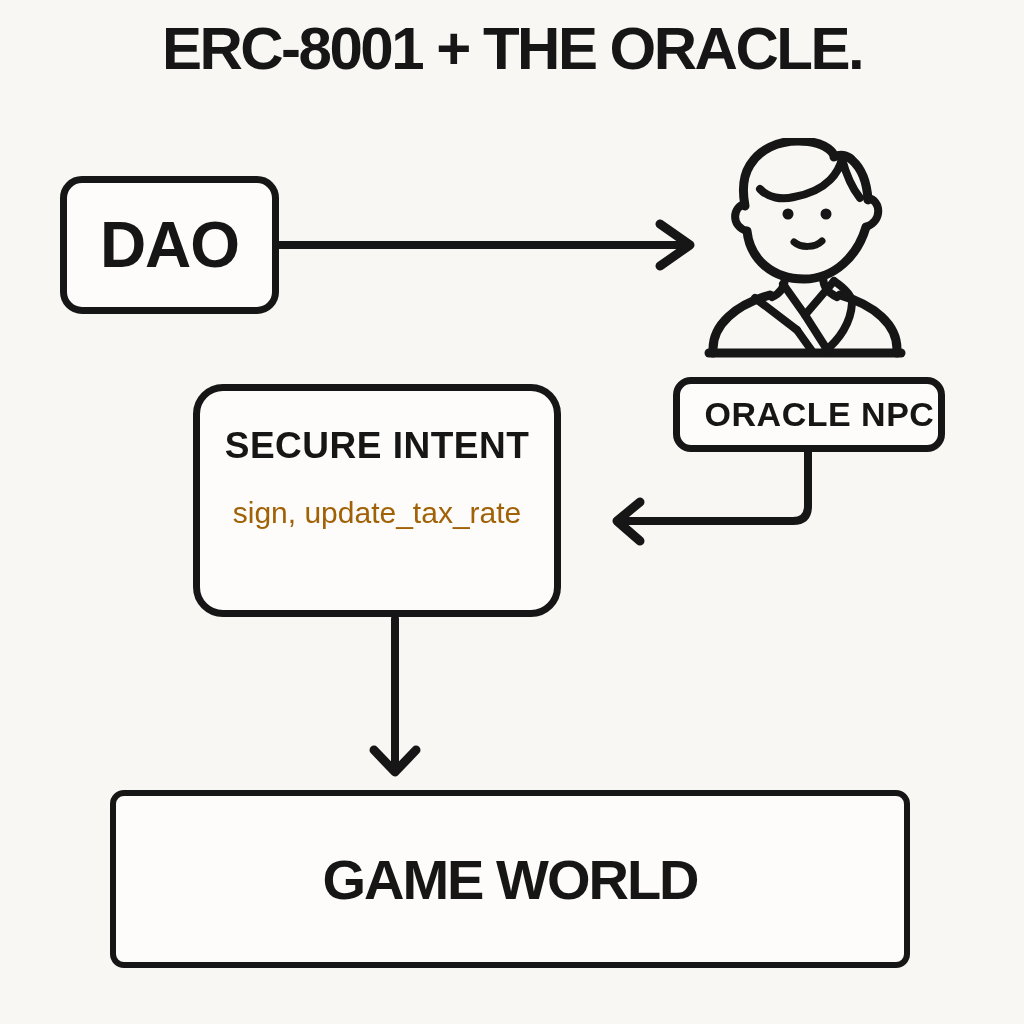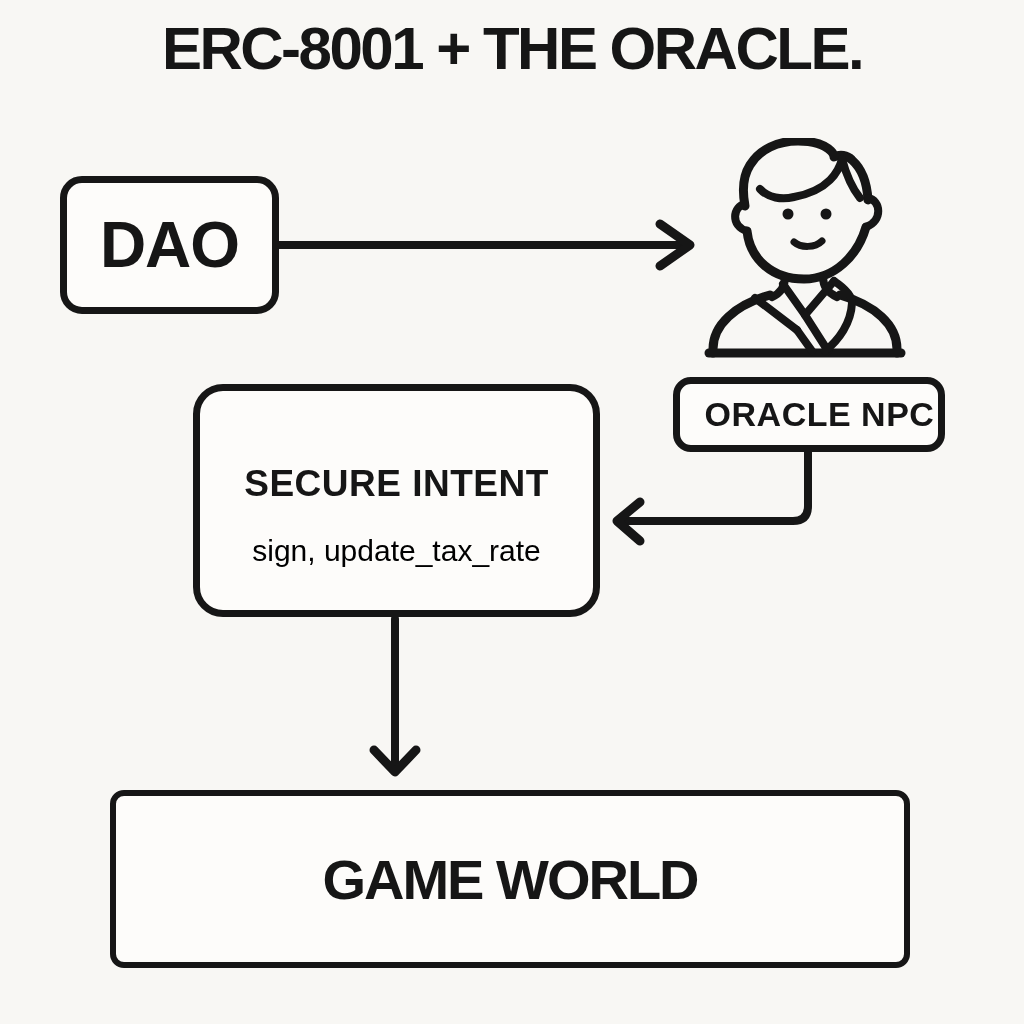--- a/index.html
+++ b/index.html
@@ -24,26 +24,26 @@
   .box{
     position:absolute;background:var(--box-fill);
     border:7px solid var(--ink);
     display:flex;align-items:center;justify-content:center;
   }
   .box-dao{left:60px;top:176px;width:219px;height:138px;border-radius:22px;}
   .box-dao .label{font-size:64px;font-weight:bold;letter-spacing:-1px;}
   .box-oracle{left:673px;top:377px;width:272px;height:75px;border-radius:18px;padding-left:21px;}
   .box-oracle .label{font-size:34px;font-weight:bold;letter-spacing:0.5px;}
   .box-intent{
-    left:193px;top:384px;width:407px;height:233px;border-radius:30px;
-    flex-direction:column;justify-content:center;padding-top:34px;
+    left:193px;top:384px;width:368px;height:233px;border-radius:30px;
+    flex-direction:column;justify-content:flex-start;padding-top:34px;
   }
   .intent-title{font-size:37px;font-weight:bold;letter-spacing:0.5px;}
   .intent-body{margin-top:24px;text-align:center;}
-  .intent-line{font-size:30px;font-weight:normal;line-height:43px;color:#000000;}
+  .intent-line{font-size:30px;font-weight:normal;line-height:43px;color:#a16207;}
   .box-game{left:110px;top:790px;width:800px;height:178px;border-radius:14px;border-width:6px;}
   .box-game .label{font-size:56px;font-weight:bold;letter-spacing:-2px;}
   .arrows,.person{position:absolute;left:0;top:0;}
   .arrows{width:1024px;height:1024px;}
   .person-wrap{position:absolute;left:700px;top:138px;width:210px;height:222px;}
   svg .stroke{
     fill:none;stroke:var(--ink);stroke-linecap:round;stroke-linejoin:round;
   }
   svg .fill{fill:var(--ink);stroke:none;}
 </style>

